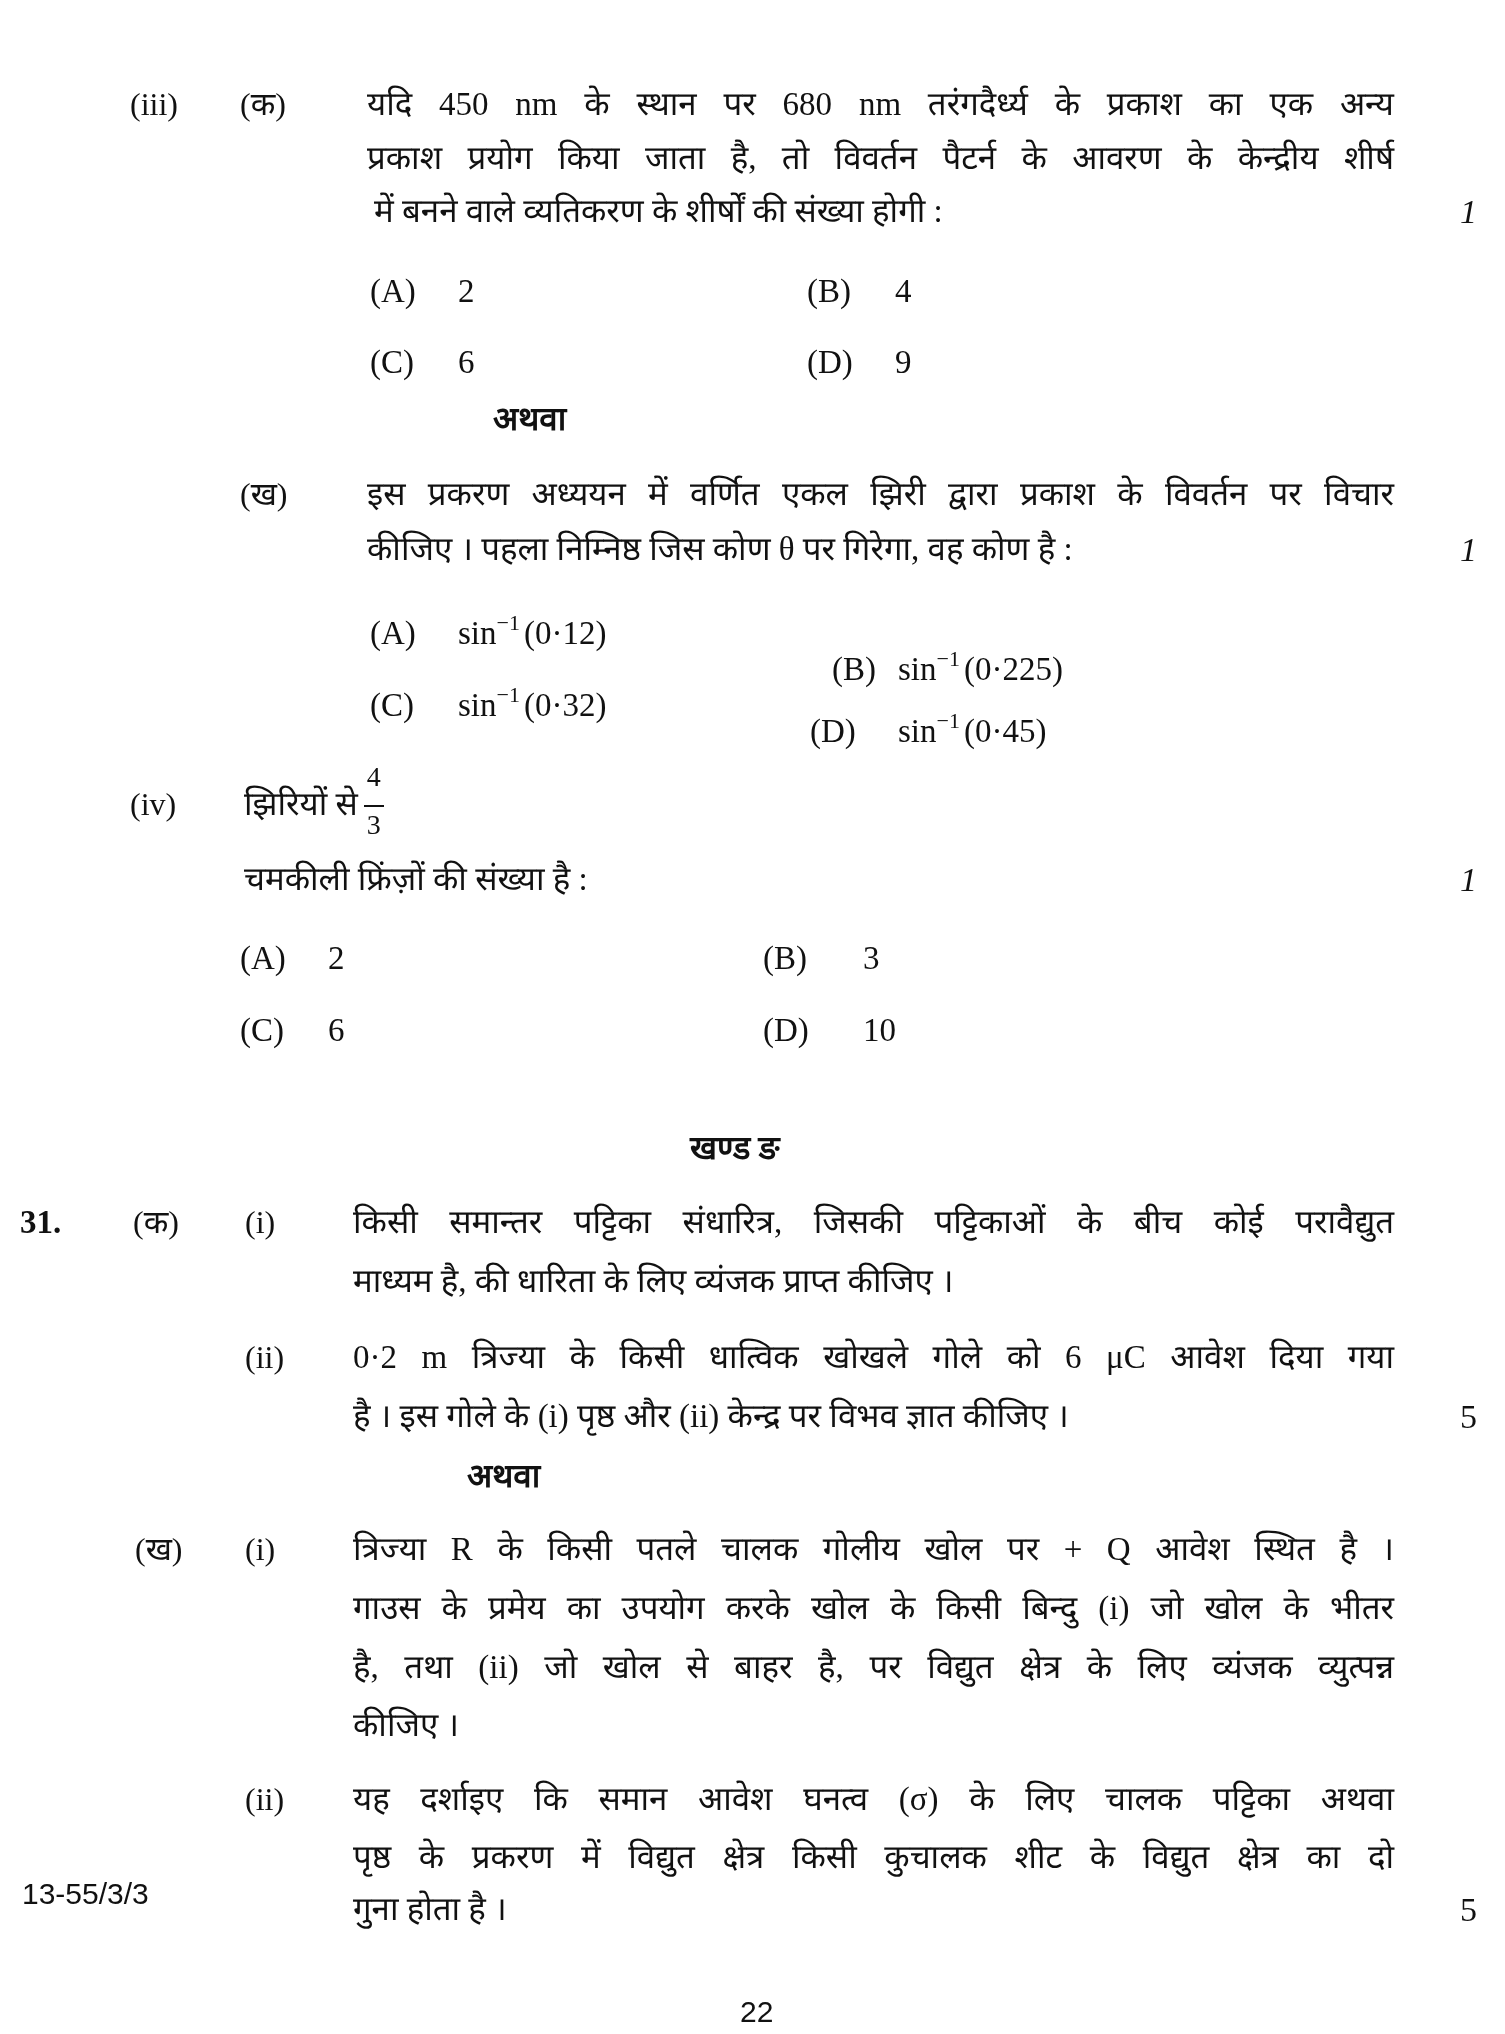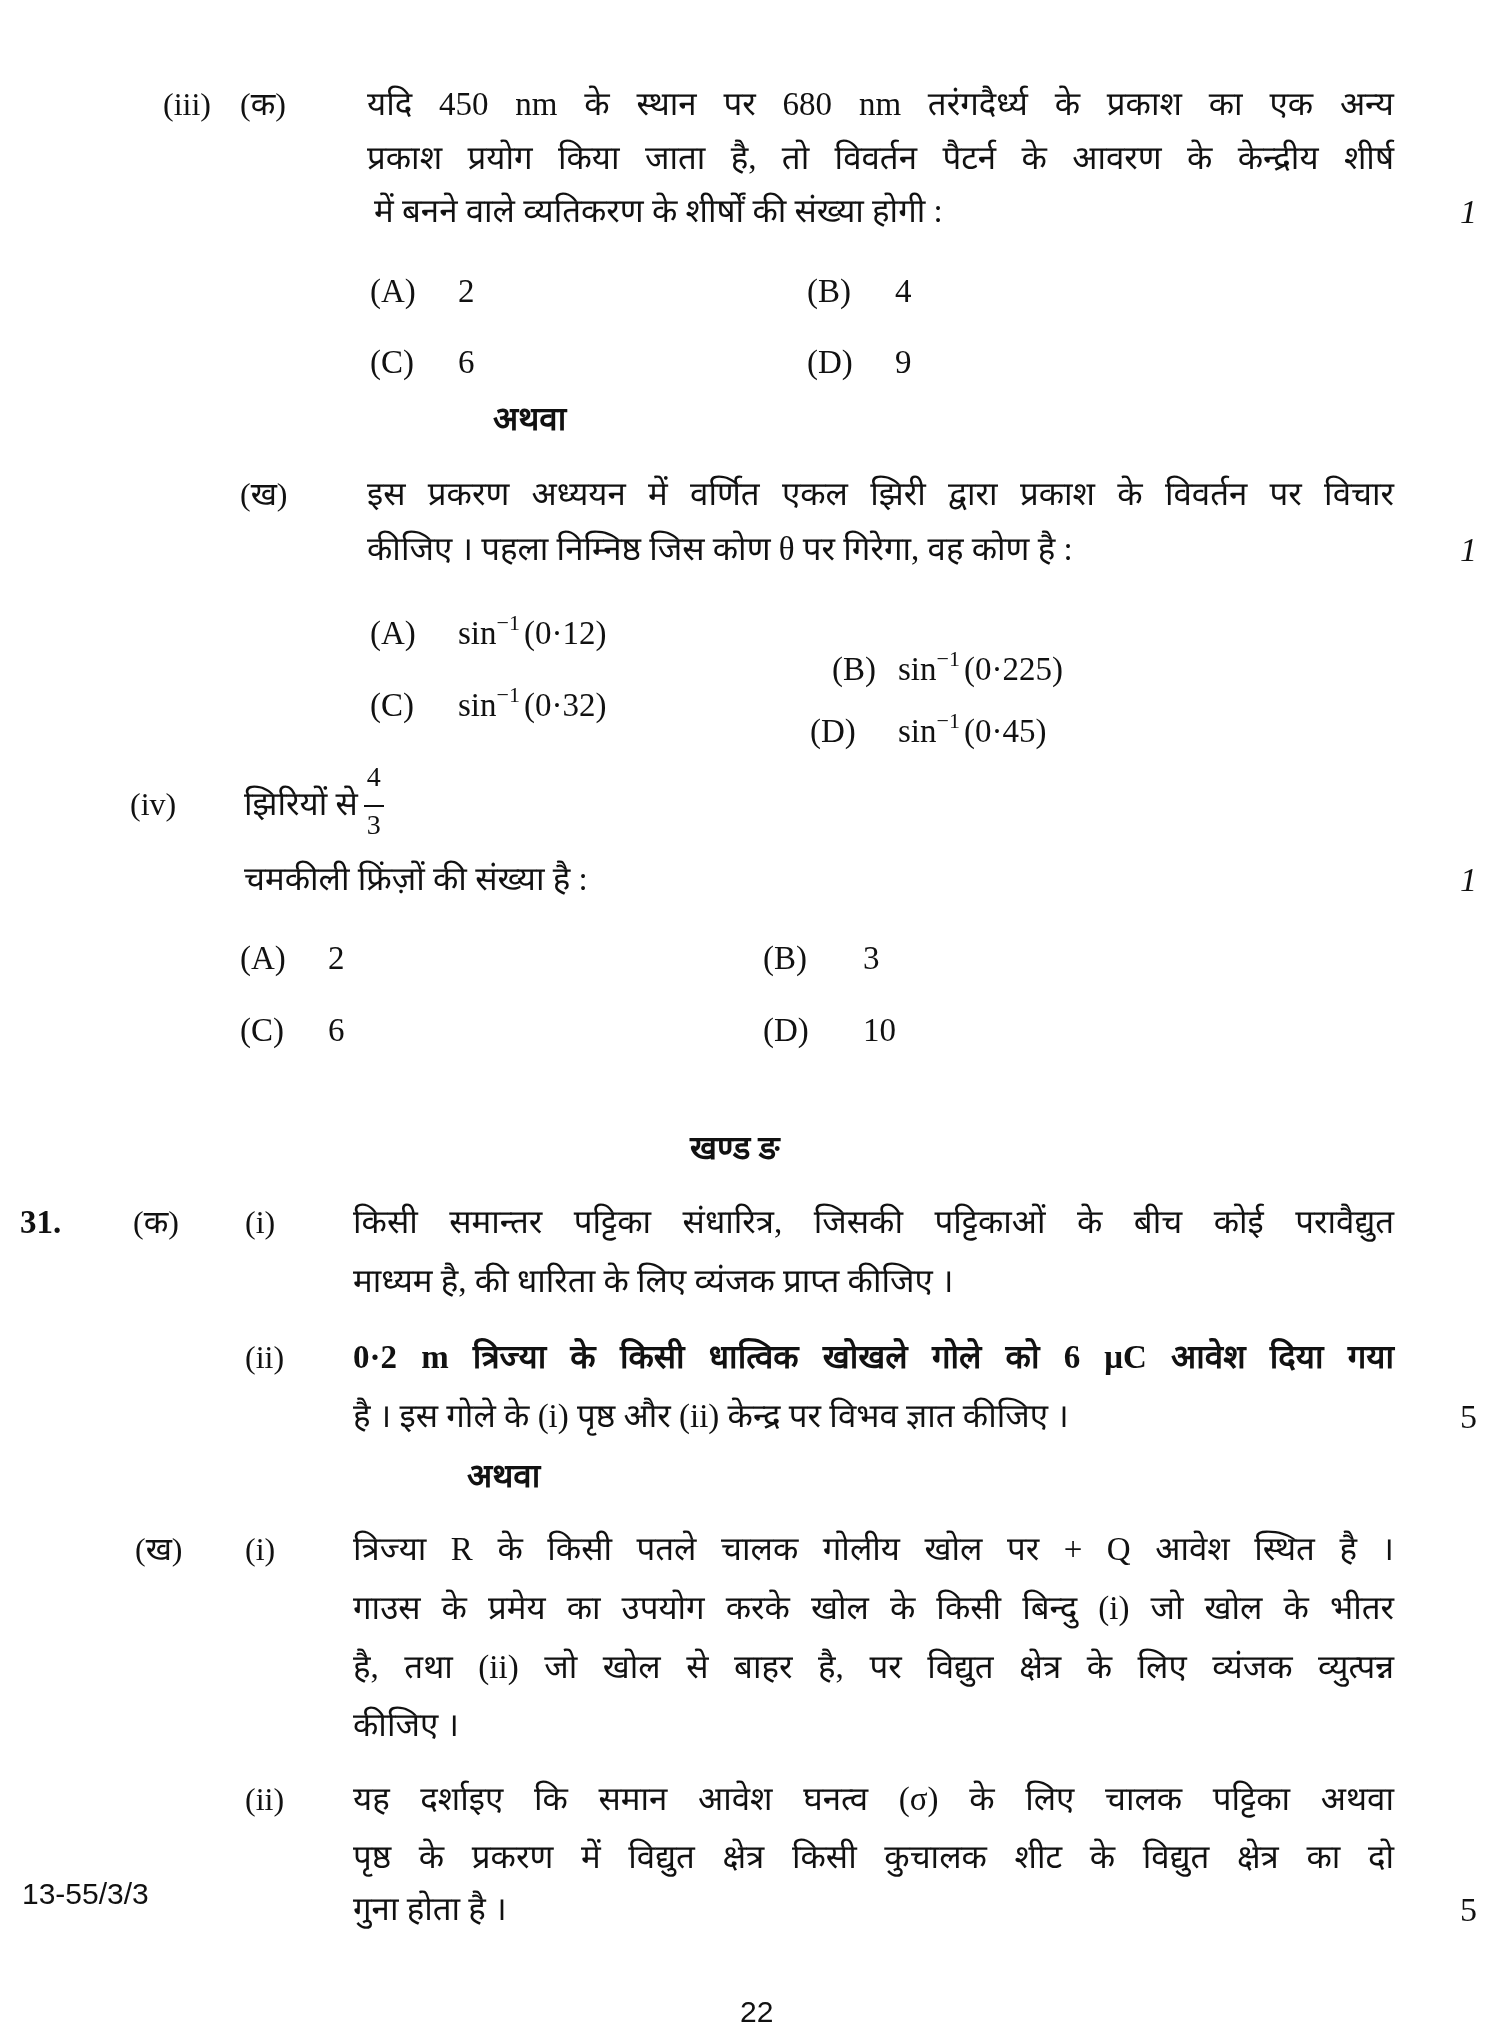--- a/index.html
+++ b/index.html
@@ -19,21 +19,21 @@
   .frac { display: inline-block; position: relative; width: 22px; height: 33px; vertical-align: middle; margin: 0 4px 0 6px; }
   .frac .num { position: absolute; left: 3px; top: -28px; font-size: 28px; }
   .frac .bar { position: absolute; left: 0; top: 14px; width: 20px; height: 2px; background: #111; }
   .frac .den { position: absolute; left: 3px; top: 20px; font-size: 28px; }
   .footer { font-family: "Liberation Sans", "DejaVu Sans", sans-serif; font-size: 30px; }
   .justify { text-align: justify; text-align-last: justify; display: block; }
 </style>
 </head>
 <body>
 
-<div class="abs lbl" style="left:130px; top:88px;margin-left:33px;">(iii)</div>
+<div class="abs lbl" style="left:130px; top:88px;">(iii)</div>
 <div class="abs lbl" style="left:240px; top:88px;">(क)</div>
 <div class="abs t" style="left:367px; top:88px; width:1027px;">
     <span class="justify">यदि 450 nm के स्थान पर 680 nm तरंगदैर्ध्य के प्रकाश का एक अन्य</span>
   </div>
 <div class="abs t" style="left:367px; top:142px; width:1027px;">
     <span class="justify">प्रकाश प्रयोग किया जाता है, तो विवर्तन पैटर्न के आवरण के केन्द्रीय शीर्ष</span>
   </div>
 <div class="abs t" style="left:374px; top:195px;text-align:right;">में बनने वाले व्यतिकरण के शीर्षों की संख्या होगी :</div>
 <div class="abs mark" style="left:1460px; top:195px;">1</div>
 
@@ -72,21 +72,21 @@
 
 <div class="abs t bold" style="left:20px; top:1206px;">31.</div>
 <div class="abs lbl" style="left:133px; top:1206px;">(क)</div>
 <div class="abs lbl" style="left:245px; top:1206px;">(i)</div>
 <div class="abs t" style="left:353px; top:1206px; width:1041px;">
     <span class="justify">किसी समान्तर पट्टिका संधारित्र, जिसकी पट्टिकाओं के बीच कोई परावैद्युत</span>
   </div>
 <div class="abs t" style="left:353px; top:1265px;">माध्यम है, की धारिता के लिए व्यंजक प्राप्त कीजिए ।</div>
 
 <div class="abs lbl" style="left:245px; top:1341px;">(ii)</div>
-<div class="abs t" style="left:353px; top:1341px; width:1041px;font-weight:bold;">
+<div class="abs t" style="left:353px; top:1341px; width:1041px;">
     <span class="justify">0·2 m त्रिज्या के किसी धात्विक खोखले गोले को 6 μC आवेश दिया गया</span>
   </div>
 <div class="abs t" style="left:353px; top:1400px;">है । इस गोले के (i) पृष्ठ और (ii) केन्द्र पर विभव ज्ञात कीजिए ।</div>
 <div class="abs mark" style="left:1460px; top:1400px; font-style:normal;">5</div>
 
 <div class="abs t bold" style="left:467px; top:1460px;">अथवा</div>
 
 <div class="abs lbl" style="left:135px; top:1533px;">(ख)</div>
 <div class="abs lbl" style="left:245px; top:1533px;">(i)</div>
 <div class="abs t" style="left:353px; top:1533px; width:1041px;">

